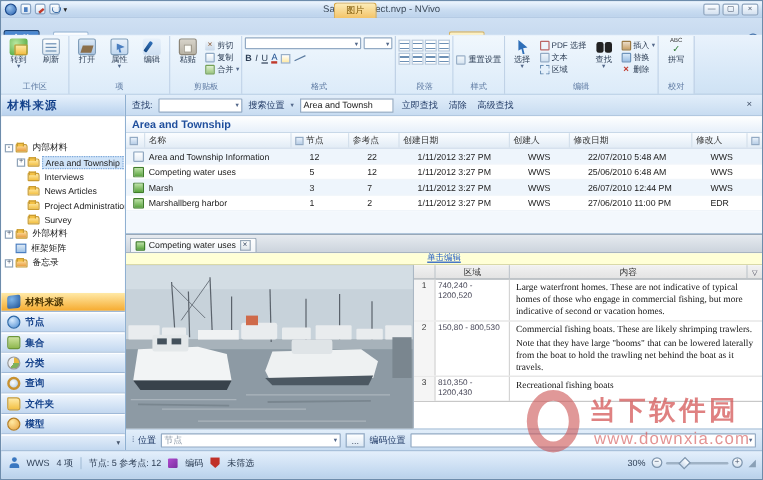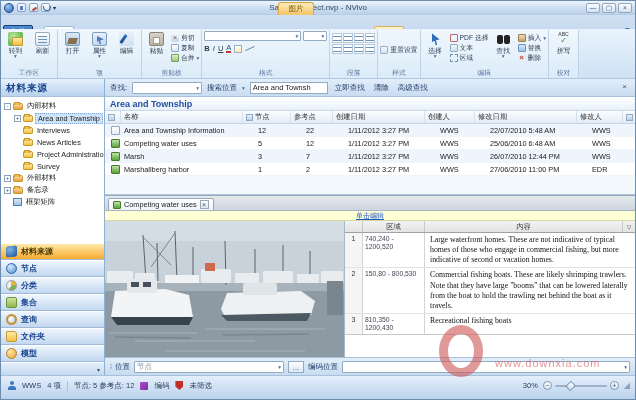--- a/index.html
+++ b/index.html
@@ -89,21 +89,21 @@
 .findbar{position:absolute;top:78px;left:104px;right:0;height:18px;background:linear-gradient(#e2eefa,#c8dcf1);
  border-bottom:1px solid #a8c0da;display:flex;align-items:center;gap:5px;padding:0 5px;font-size:7.5px;color:#1f3864}
 .fcombo{width:70px;height:12px}
 .finput{width:78px;height:12px;background:#fff;border:1px solid #93aac4;padding:0 2px;display:flex;align-items:center;color:#222;white-space:nowrap;overflow:hidden}
 .fbtn{padding:0 2px;white-space:nowrap}
 .fclose{margin-left:auto;width:11px;height:11px;text-align:center;line-height:10px;font-size:8px;color:#44536a}
 
 .sidebar{position:absolute;top:78px;left:0;width:104px;bottom:24px;display:flex;flex-direction:column;background:#fff;border-right:1px solid #8fb0d1}
 .side-header{height:18px;background:linear-gradient(#e7f1fc,#b9d2ee);font-weight:bold;color:#15428b;font-size:9.5px;
  padding:3px 5px;border-bottom:1px solid #a8c0da;letter-spacing:1px}
-.tree{flex:1;padding:3px 0 0;font-size:7.3px;color:#222;overflow:hidden;background:#fff}
+.tree{flex:1;padding:20px 0 0;font-size:7.3px;color:#222;overflow:hidden;background:#fff}
 .titem{display:flex;align-items:center;height:12px;white-space:nowrap}
 .texp{width:7px;height:7px;border:1px solid #8fa3b8;background:#fff;font-size:6px;line-height:5px;text-align:center;color:#44536a;margin-right:2px;flex:none}
 .tfold{width:10px;height:7px;background:linear-gradient(#ffeaa6,#f3c043);border:1px solid #c89b32;border-radius:1px 2px 1px 1px;margin-right:2px;flex:none;position:relative}
 .tfold::before{content:"";position:absolute;top:-2px;left:0;width:4px;height:2px;background:#f3c043;border:1px solid #c89b32;border-bottom:none}
 .tfold.spec{background:linear-gradient(#ffe2a6,#e89b3c)}
 .tgrid{width:9px;height:8px;border:1px solid #4a7ec0;background:linear-gradient(#dce9f6,#9fc2e6);margin-right:2px;flex:none}
 .titem .tlabel{padding:0 2px}
 .titem.selected .tlabel{background:#cfe3f8;border:1px dotted #7da7d8}
 
 .navstack{display:flex;flex-direction:column}
@@ -178,21 +178,21 @@
 .zoomslider{display:flex;align-items:center;gap:3px}
 .zbtn{width:9px;height:9px;border-radius:50%;border:1px solid #7f96ae;background:linear-gradient(#fff,#d8e4f0);
  font-size:7px;line-height:7px;text-align:center;color:#44536a}
 .ztrack{width:52px;height:2px;background:#9fb2c5;position:relative;border-radius:1px}
 .zthumb{position:absolute;left:12px;top:-3px;width:7px;height:8px;background:linear-gradient(#fdfeff,#cfdded);border:1px solid #7f96ae;transform:rotate(45deg)}
 .grip{color:#8aa0b6;font-size:8px;letter-spacing:-1px}
 
 .watermark{position:absolute;left:432px;top:322px;width:204px;height:66px;pointer-events:none;z-index:9}
 .wm-circle{position:absolute;left:6px;top:2px;width:44px;height:52px;border:9px solid rgba(205,88,88,.62);border-radius:50%}
 .wm-text{position:absolute;left:58px;top:4px;font-size:22px;font-weight:bold;letter-spacing:3px;color:rgba(210,80,80,.72);white-space:nowrap}
-.wm-url{position:absolute;left:62px;top:34px;font-size:11px;letter-spacing:1px;color:rgba(210,80,80,.62);white-space:nowrap}
+.wm-url{position:absolute;left:62px;top:34px;font-size:14px;letter-spacing:1px;color:rgba(210,80,80,.62);white-space:nowrap}
 </style>
 </head>
 <body>
 
 <div class="window">
 
   <div class="titlebar">
     <div class="qat">
       <div class="orb"></div>
       <div class="qico save"></div>
@@ -431,46 +431,46 @@
       </div>
       <div class="titem" style="padding-left:22px">
         <span class="tfold"></span>
         <span class="tlabel">Survey</span>
       </div>
       <div class="titem" style="padding-left:3px">
         <span class="texp">+</span>
         <span class="tfold spec"></span>
         <span class="tlabel">外部材料</span>
       </div>
+      <div class="titem" style="padding-left:12px">
+        <span class="tgrid"></span>
+        <span class="tlabel">框架矩阵</span>
+      </div>
       <div class="titem" style="padding-left:3px">
         <span class="texp">+</span>
         <span class="tfold spec"></span>
         <span class="tlabel">备忘录</span>
       </div>
-      <div class="titem" style="padding-left:12px">
-        <span class="tgrid"></span>
-        <span class="tlabel">框架矩阵</span>
-      </div>
     </div>
     <div class="navstack">
       <div class="navbtn selected">
           <span class="nico n-src"></span>
           <span>材料来源</span>
         </div>
       <div class="navbtn">
           <span class="nico n-node"></span>
           <span>节点</span>
         </div>
       <div class="navbtn">
+          <span class="nico n-coll"></span>
+          <span>集合</span>
+        </div>
+      <div class="navbtn">
           <span class="nico n-class"></span>
           <span>分类</span>
-        </div>
-      <div class="navbtn">
-          <span class="nico n-coll"></span>
-          <span>集合</span>
         </div>
       <div class="navbtn">
           <span class="nico n-query"></span>
           <span>查询</span>
         </div>
       <div class="navbtn">
           <span class="nico n-folder"></span>
           <span>文件夹</span>
         </div>
       <div class="navbtn">
@@ -697,16 +697,17 @@
             <div class="zthumb"></div>
           </div>
         <div class="zbtn">+</div>
       </div>
       <span class="grip">◢</span>
     </div>
   </div>
 
   <div class="watermark">
     <div class="wm-circle"></div>
+    <div class="wm-text">当下软件园</div>
     <div class="wm-url">www.downxia.com</div>
   </div>
 
 </div>
 
 </body></html>

